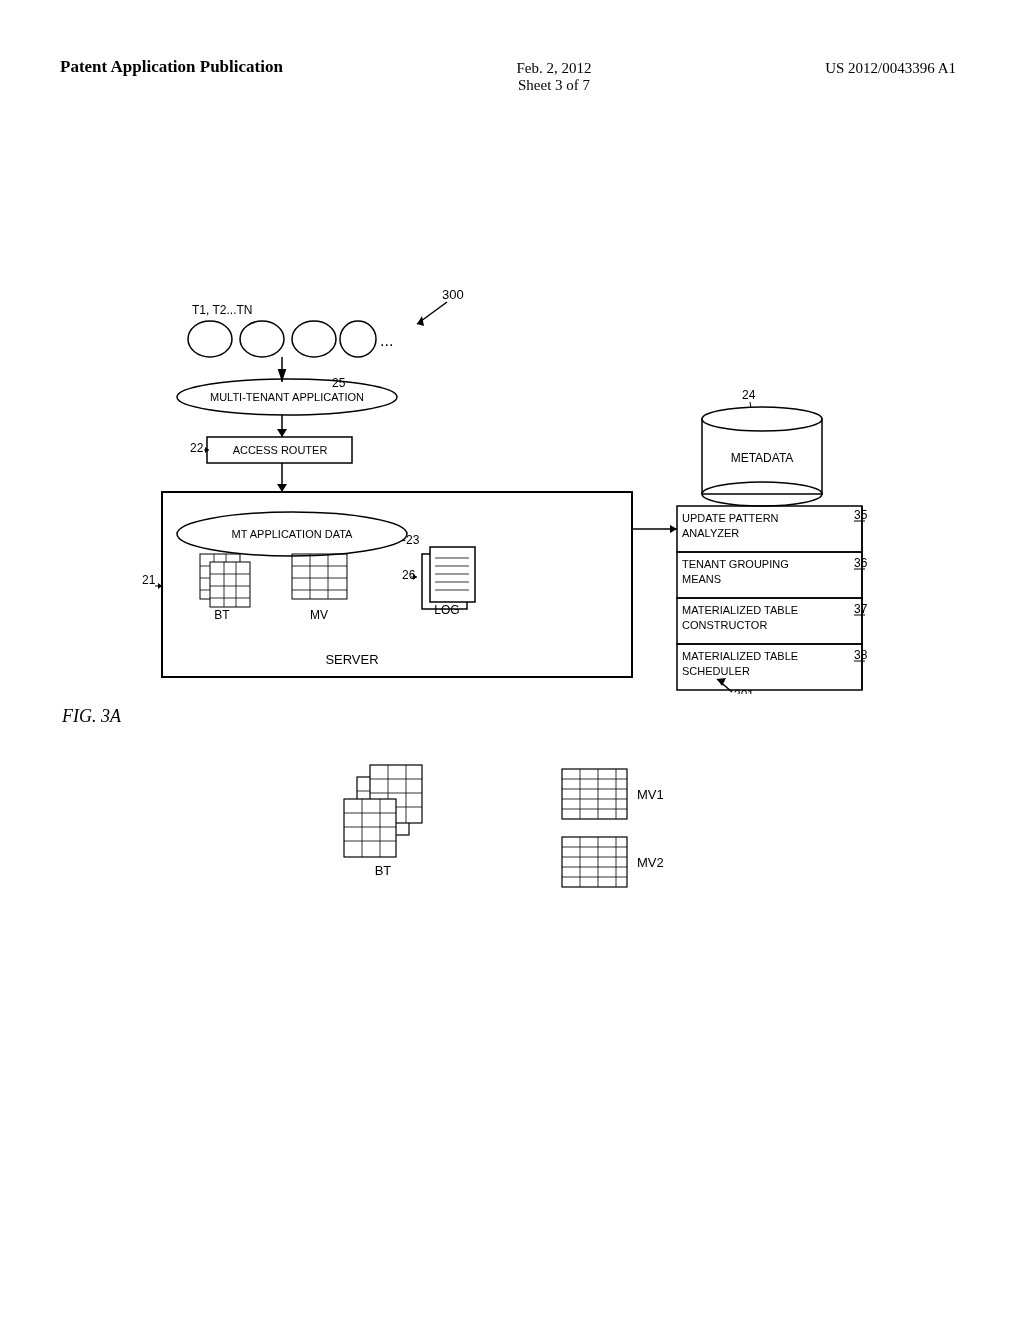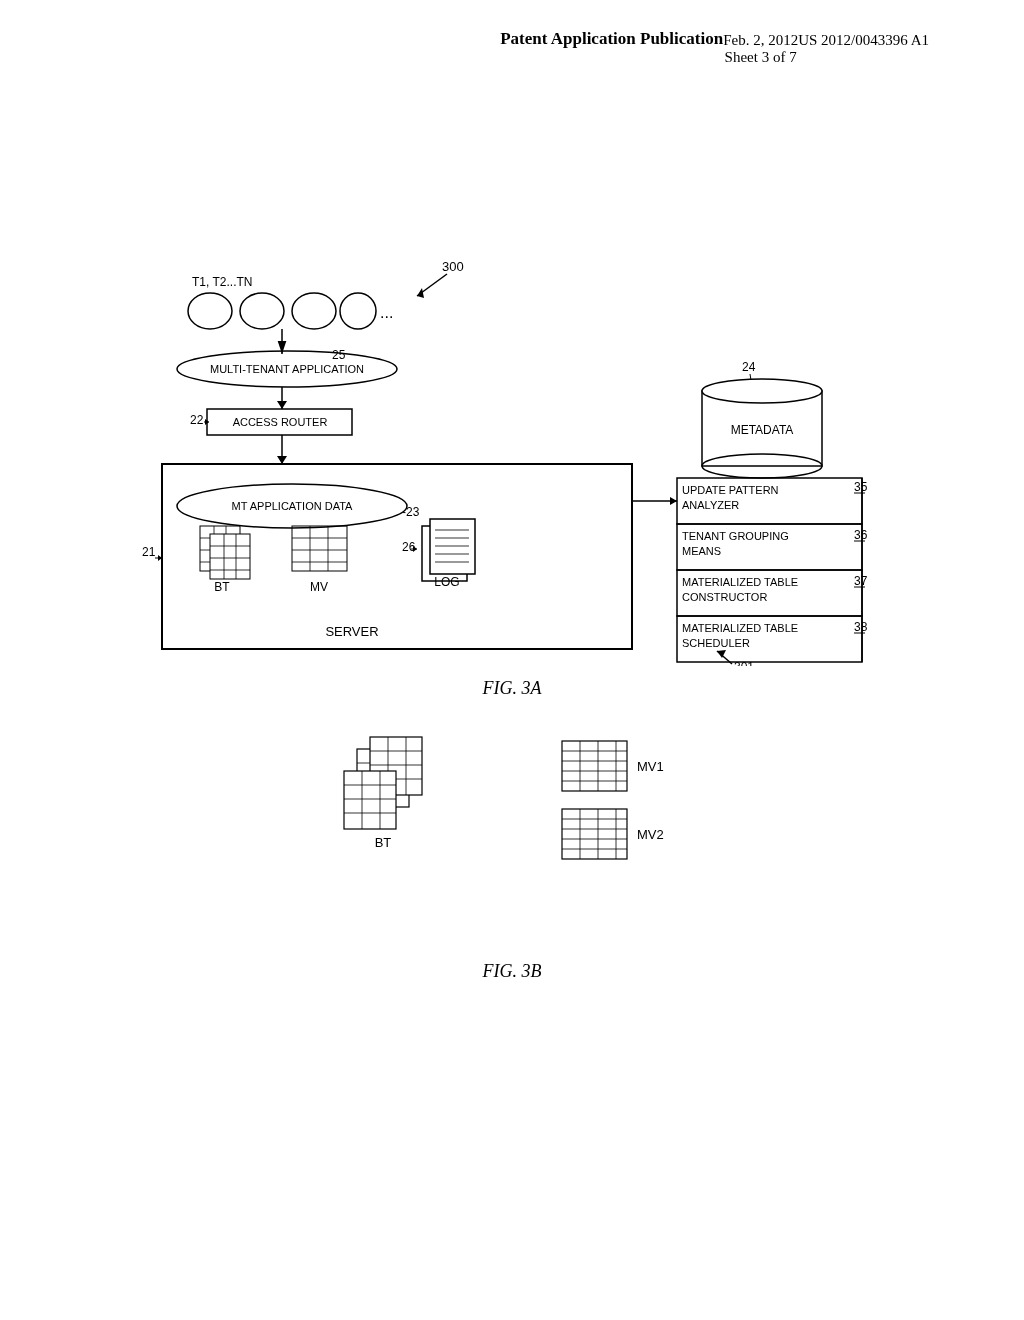--- a/index.html
+++ b/index.html
@@ -8,24 +8,25 @@
       font-family: 'Times New Roman', Times, serif;
       width: 1024px;
       min-height: 1320px;
       position: relative;
       overflow-x: hidden;
     }
 
     
     .header {
       display: flex;
-      justify-content: flex-end;
+      justify-content: space-between;
       align-items: flex-start;
-      padding: 28px 95px 10px 60px;
+      padding: 28px 68px 10px 60px;
       border-bottom: none;
+      margin-top: 28px;
     }
     .header-left {
       font-size: 17px;
       font-weight: bold;
       line-height: 1.3;
       max-width: 380px;
     }
     .header-center {
       font-size: 15px;
       text-align: center;
@@ -37,21 +38,20 @@
       padding-top: 4px;
     }
 
     
     .fig-container {
       position: relative;
       margin: 0 auto;
     }
 
     .fig-label {
-      text-align: center;
       font-size: 18px;
       font-style: italic;
       margin-top: 8px;
       margin-bottom: 20px;
       font-family: 'Times New Roman', Times, serif;
     }
 
     svg text {
       font-family: Arial, sans-serif;
     }
@@ -253,14 +253,13 @@
     <line x1="500" y1="100" x2="565" y2="100" stroke="#000" stroke-width="0.8"></line>
     <line x1="500" y1="110" x2="565" y2="110" stroke="#000" stroke-width="0.8"></line>
     <line x1="500" y1="120" x2="565" y2="120" stroke="#000" stroke-width="0.8"></line>
     <line x1="500" y1="130" x2="565" y2="130" stroke="#000" stroke-width="0.8"></line>
     <line x1="518" y1="90" x2="518" y2="140" stroke="#000" stroke-width="0.8"></line>
     <line x1="536" y1="90" x2="536" y2="140" stroke="#000" stroke-width="0.8"></line>
     <line x1="554" y1="90" x2="554" y2="140" stroke="#000" stroke-width="0.8"></line>
     <text x="575" y="120" font-size="13" font-family="Arial">MV2</text>
 
   </svg>
-  <div class="fig-label">FIG. 3B</div>
 </div>
 
 </body></html>

